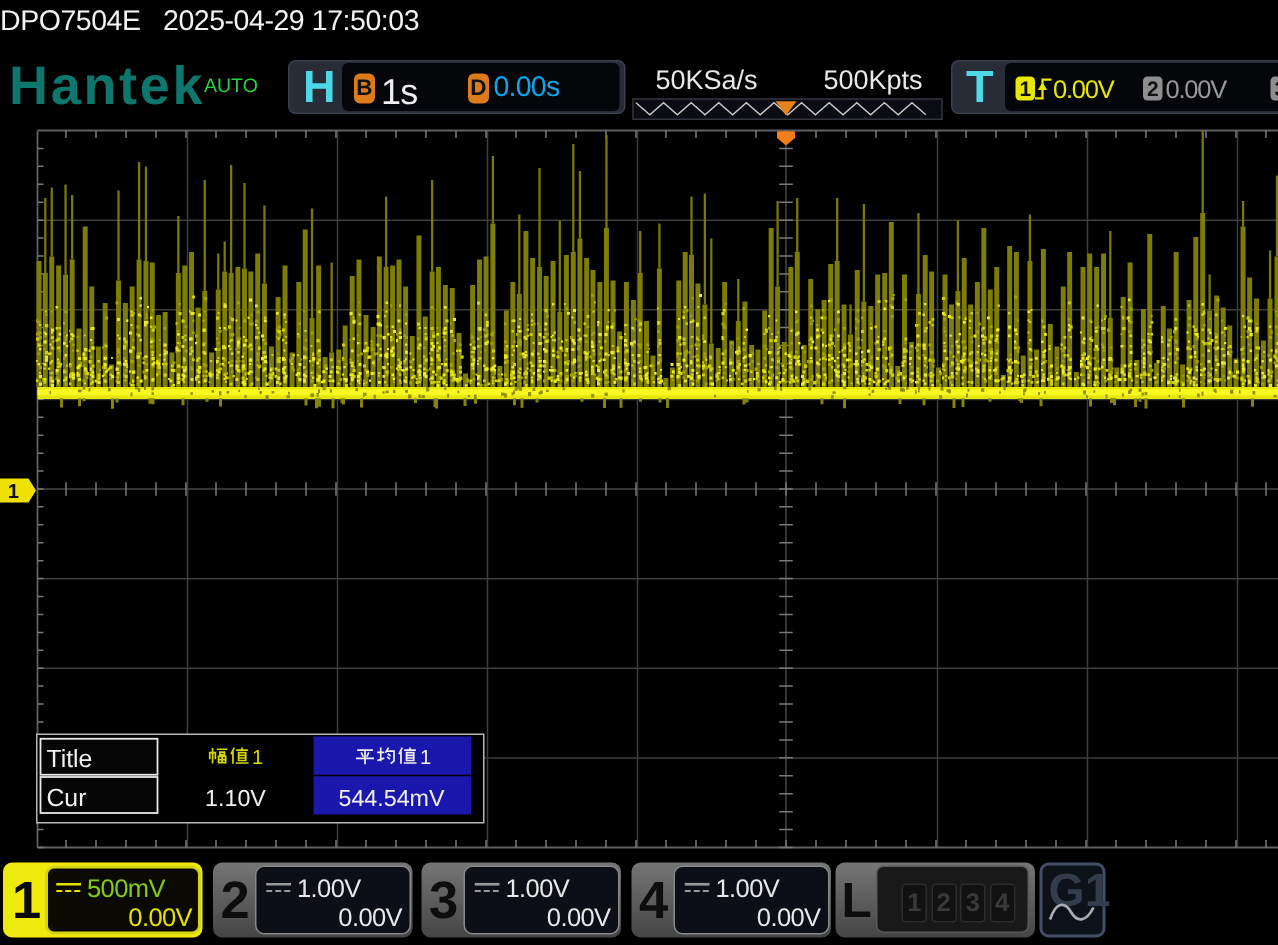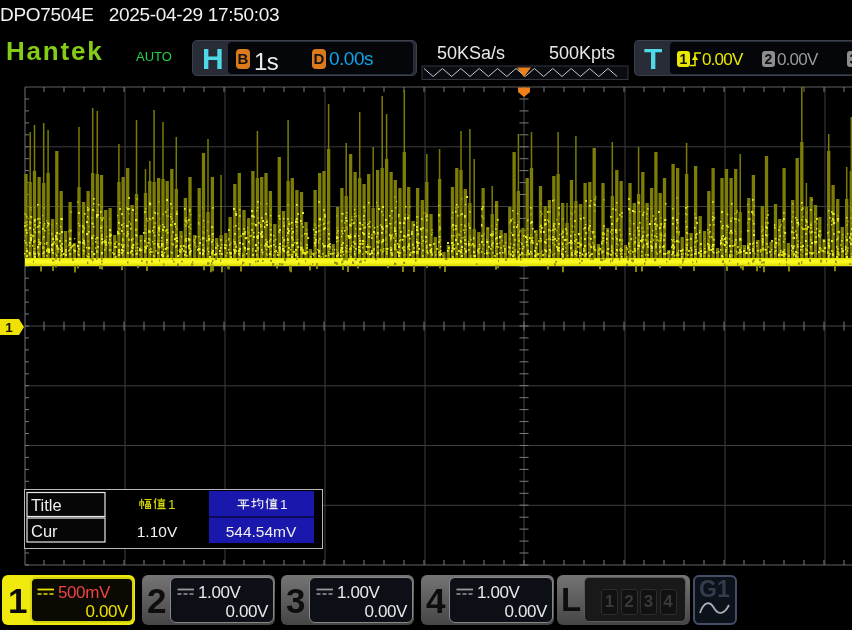--- a/index.html
+++ b/index.html
@@ -1,14 +1,14 @@
 <!DOCTYPE html>
 <html><head><meta charset="utf-8"><style>*{margin:0;padding:0;box-sizing:border-box}html,body{width:852px;height:630px;background:#000;overflow:hidden}body{font-family:"Liberation Sans",sans-serif;position:relative}.abs{position:absolute}</style></head><body>
 <div class="abs" style="left:0px;top:4px;color:#f2f2f2;font-size:19px;letter-spacing:-0.3px">DPO7504E&nbsp;&nbsp;&nbsp;2025-04-29 17:50:03</div>
-<div class="abs" style="left:6px;top:36px;width:140px;color:#84cc16;font-size:26px;font-weight:bold;letter-spacing:1.8px">Hantek</div>
+<div class="abs" style="left:6px;top:36px;width:140px;color:#0f766e;font-size:36px;font-weight:bold;letter-spacing:1.8px">Hantek</div>
 <div class="abs" style="left:136px;top:49px;color:#26d144;font-size:13px">AUTO</div>
 <div class="abs" style="left:192px;top:40px;width:225px;height:36px;background:#272c37;border:1px solid #3a414d;border-radius:5px"></div>
 <div class="abs" style="left:202px;top:42px;color:#4fd8e8;font-size:30px;font-weight:bold">H</div>
 <div class="abs" style="left:228px;top:42px;width:185px;height:32px;background:#04060a;border-radius:4px"></div>
 <div class="abs" style="left:236px;top:49px;width:14px;height:20px;background:#dd7b1b;border-radius:4px;color:#131313;font-size:15px;font-weight:bold;text-align:center;line-height:20px">B</div>
 <div class="abs" style="left:254px;top:48px;color:#eee;font-size:24px;letter-spacing:-0.5px">1s</div>
 <div class="abs" style="left:312px;top:49px;width:14px;height:20px;background:#dd7b1b;border-radius:4px;color:#131313;font-size:15px;font-weight:bold;text-align:center;line-height:20px">D</div>
 <div class="abs" style="left:329px;top:48px;color:#0ea5e9;font-size:19px;letter-spacing:-0.5px">0.00s</div>
 <div class="abs" style="left:437px;top:43px;color:#e8e8e8;font-size:18px">50KSa/s</div>
 <div class="abs" style="left:549px;top:43px;color:#e8e8e8;font-size:18px">500Kpts</div>
@@ -3301,21 +3301,21 @@
     <text x="157" y="537" fill="#f0f0f0" font-size="15.5" font-family="Liberation Sans" text-anchor="middle">1.10V</text>
     <text x="261" y="537" fill="#f0f0f0" font-size="15.5" font-family="Liberation Sans" text-anchor="middle">544.54mV</text>
   </svg>
 <div class="abs" style="left:2px;top:575px;width:133px;height:50px;background:#efe90d;border-radius:6px"></div>
 <div class="abs" style="left:8px;top:581px;color:#0a0a0a;font-size:35px;font-weight:bold">1</div>
 <div class="abs" style="left:30px;top:577px;width:104px;height:46px;background:#0a0a03;border:2px solid #d6d310;border-radius:6px"></div>
 <svg class="abs" style="left:37px;top:588px" width="18" height="8" viewBox="0 0 18 8">
     <path d="M0.5,1.5H17" stroke="#e8e000" stroke-width="1.8" fill="none"></path>
     <path d="M0.5,6H4.5 M6.5,6H10.5 M12.5,6H16.5" stroke="#e8e000" stroke-width="1.4" fill="none"></path>
   </svg>
-<div class="abs" style="left:58px;top:583px;color:#ef4444;font-size:17px;letter-spacing:-0.4px">500mV</div>
+<div class="abs" style="left:58px;top:583px;color:#84cc16;font-size:17px;letter-spacing:-0.4px">500mV</div>
 <div class="abs" style="left:30px;top:602px;width:98px;height:18px;color:#e8e000;font-size:17px;letter-spacing:-0.4px;text-align:right">0.00V</div>
 <div class="abs" style="left:142px;top:575px;width:133px;height:50px;background:linear-gradient(180deg,#757575,#454545);border-radius:6px"></div>
 <div class="abs" style="left:147px;top:581px;color:#0d0d0d;font-size:35px;font-weight:bold">2</div>
 <div class="abs" style="left:170px;top:577px;width:104px;height:46px;background:#0c0f16;border:1.5px solid #888;border-radius:6px"></div>
 <svg class="abs" style="left:177px;top:588px" width="18" height="8" viewBox="0 0 18 8">
     <path d="M0.5,1.5H17" stroke="#999" stroke-width="1.8" fill="none"></path>
     <path d="M0.5,6H4.5 M6.5,6H10.5 M12.5,6H16.5" stroke="#999" stroke-width="1.4" fill="none"></path>
   </svg>
 <div class="abs" style="left:198px;top:583px;color:#e8e8e8;font-size:17px;letter-spacing:-0.4px">1.00V</div>
 <div class="abs" style="left:170px;top:602px;width:98px;height:18px;color:#e8e8e8;font-size:17px;letter-spacing:-0.4px;text-align:right">0.00V</div>
@@ -3338,15 +3338,15 @@
 <div class="abs" style="left:477px;top:583px;color:#e8e8e8;font-size:17px;letter-spacing:-0.4px">1.00V</div>
 <div class="abs" style="left:449px;top:602px;width:98px;height:18px;color:#e8e8e8;font-size:17px;letter-spacing:-0.4px;text-align:right">0.00V</div>
 <div class="abs" style="left:557px;top:575px;width:133px;height:50px;background:linear-gradient(180deg,#757575,#454545);border-radius:6px"></div>
 <div class="abs" style="left:561px;top:581px;color:#0d0d0d;font-size:33px;font-weight:bold">L</div>
 <div class="abs" style="left:584px;top:577px;width:102px;height:45px;background:#191919;border:1.5px solid #5a5a5a;border-radius:5px"></div>
 <div class="abs" style="left:601px;top:589px;width:17px;height:26px;background:#111;border:1px solid #2d2d2d;border-radius:3px;color:#3a3a3a;font-size:17px;font-weight:bold;text-align:center;line-height:24px">1</div>
 <div class="abs" style="left:620.5px;top:589px;width:17px;height:26px;background:#111;border:1px solid #2d2d2d;border-radius:3px;color:#3a3a3a;font-size:17px;font-weight:bold;text-align:center;line-height:24px">2</div>
 <div class="abs" style="left:640.0px;top:589px;width:17px;height:26px;background:#111;border:1px solid #2d2d2d;border-radius:3px;color:#3a3a3a;font-size:17px;font-weight:bold;text-align:center;line-height:24px">3</div>
 <div class="abs" style="left:659.5px;top:589px;width:17px;height:26px;background:#111;border:1px solid #2d2d2d;border-radius:3px;color:#3a3a3a;font-size:17px;font-weight:bold;text-align:center;line-height:24px">4</div>
 <div class="abs" style="left:693px;top:575px;width:44px;height:50px;background:#0d1119;border:2px solid #444e66;border-radius:6px"></div>
-<div class="abs" style="left:699px;top:576px;color:#333c4c;font-size:23px;font-weight:bold;letter-spacing:0px">G1</div>
+<div class="abs" style="left:699px;top:576px;color:#333c4c;font-size:31px;font-weight:bold;letter-spacing:0px">G1</div>
 <svg class="abs" style="left:699px;top:600px" width="32" height="18" viewBox="0 0 32 18">
     <path d="M1,13 C5,1 11,1 15,8 C19,15 25,15 30,5" stroke="#a9aeb5" stroke-width="1.8" fill="none"></path>
   </svg>
 </body></html>

